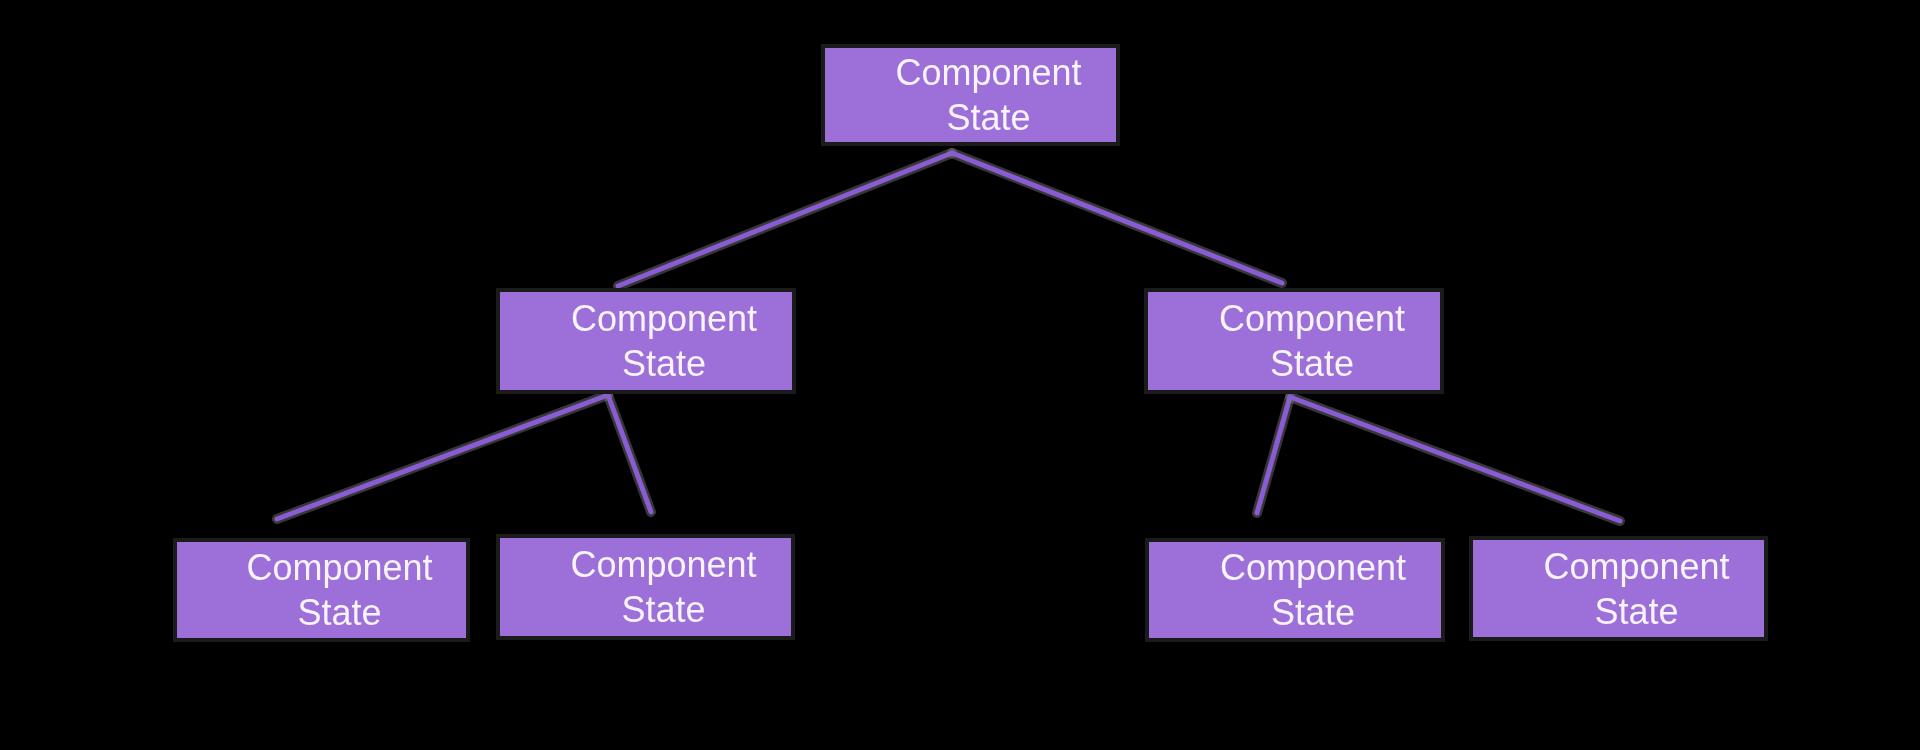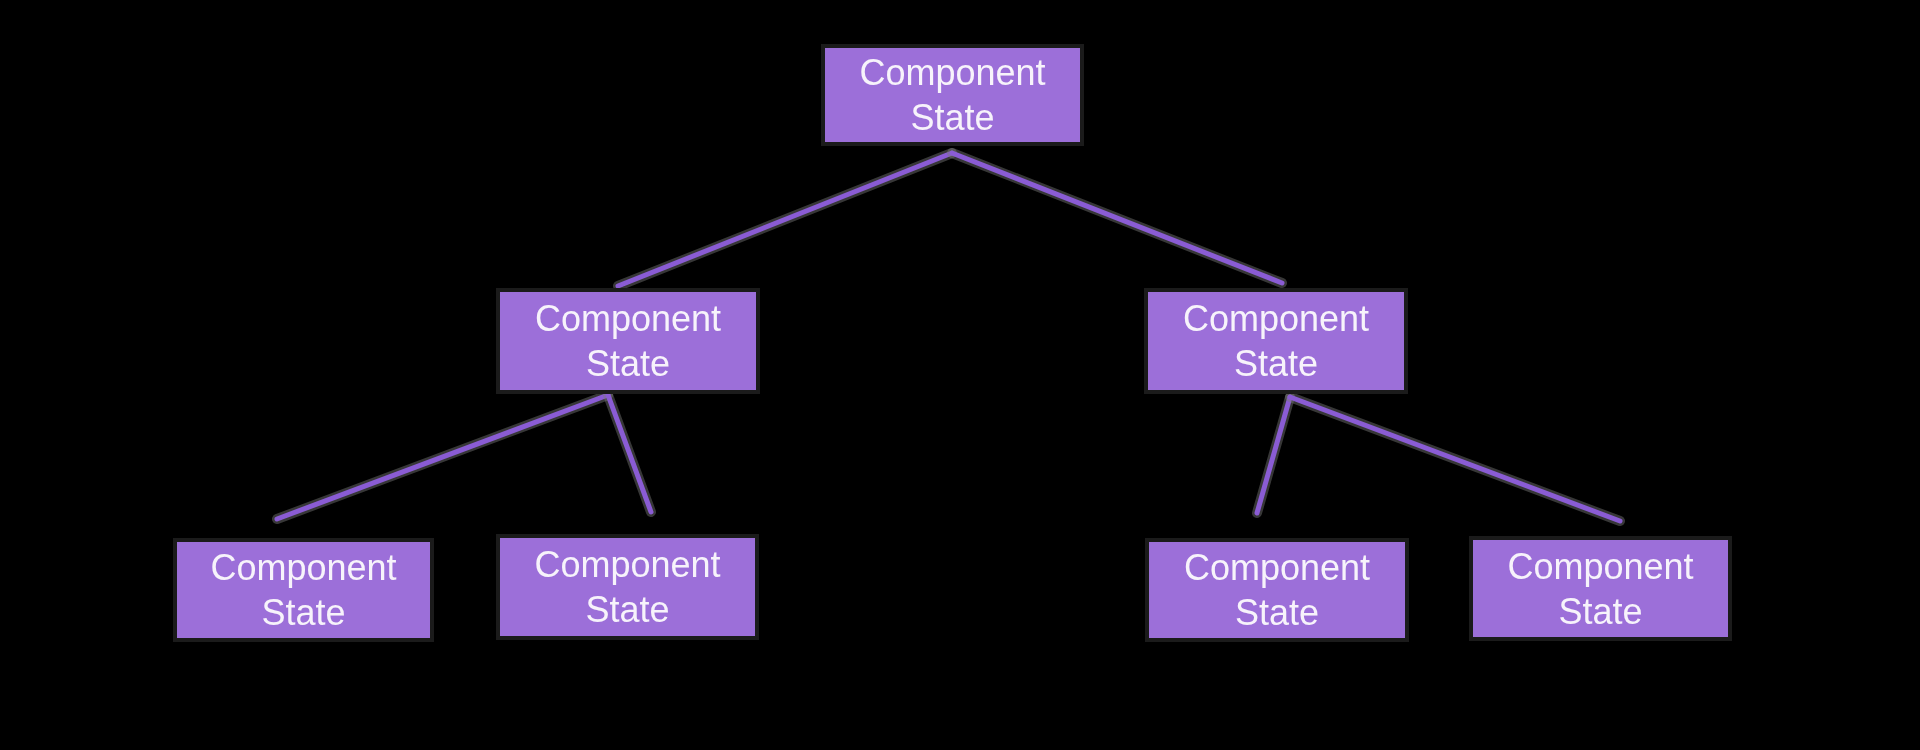--- a/index.html
+++ b/index.html
@@ -38,20 +38,21 @@
     background: var(--node-fill, #9c6fd9);
     outline: 4px solid var(--node-outline, #1b1b1b);
     color: var(--node-text, #f7f3fb);
     display: flex;
     align-items: center;
     justify-content: center;
     text-align: center;
     font-size: 36px;
     line-height: 45px;
     font-weight: 400;
+    padding-left: 36px;
   }
   .node .node-label {
     display: block;
     padding: 0 20px;
   }
   
   .node-root   { left: 825px;  top: 48px;  width: 255px; height: 94px; }
   .node-mid-l  { left: 500px;  top: 292px; width: 256px; height: 98px; }
   .node-mid-r  { left: 1148px; top: 292px; width: 256px; height: 98px; }
   .node-leaf-1 { left: 177px;  top: 542px; width: 253px; height: 96px; }

